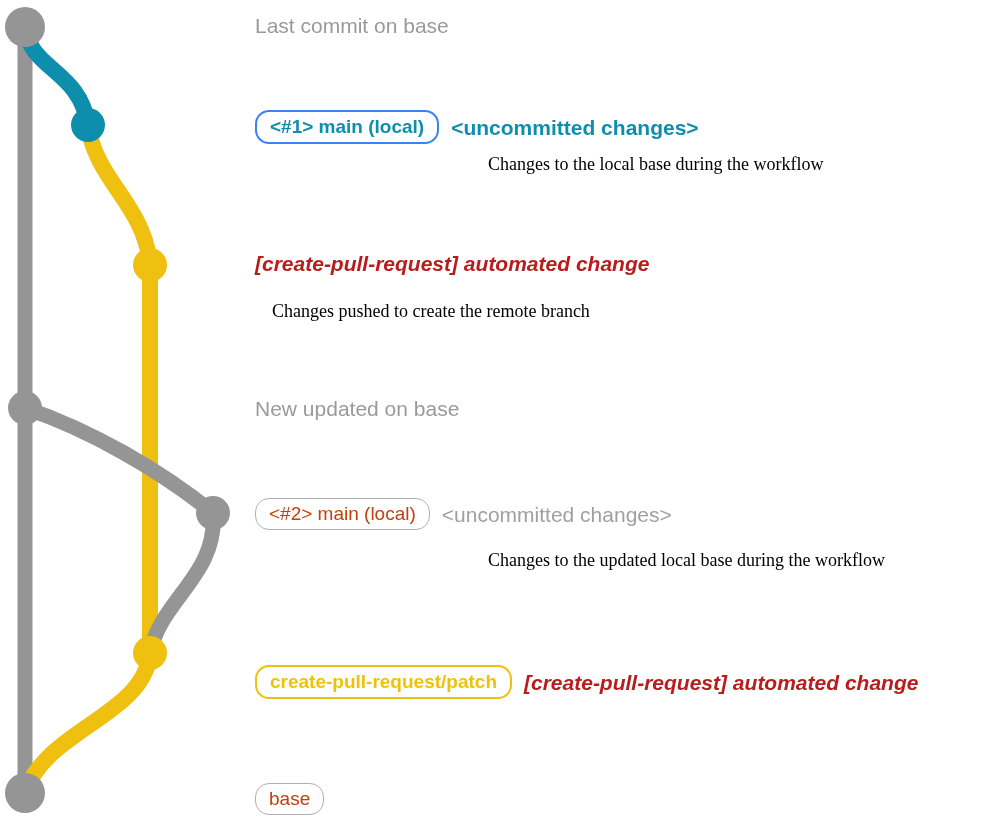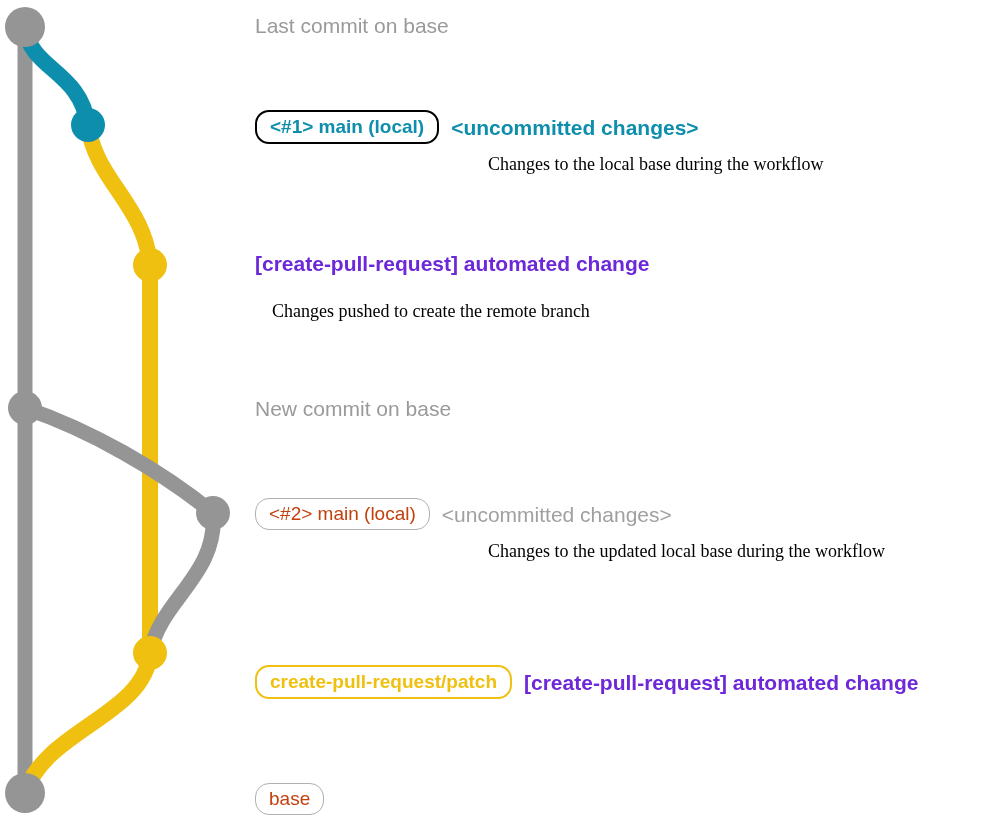--- a/index.html
+++ b/index.html
@@ -42,39 +42,39 @@
     display: inline-block;
     border-radius: 14px;
     padding: 5px 13px 6px 13px;
     font-size: 19px;
     font-weight: bold;
     line-height: 1;
     background: #ffffff;
     box-sizing: border-box;
   }
   .badge-blue {
-    border: 2px solid #000000;
+    border: 2px solid #3b82f6;
     color: #0e8ead;
   }
   .badge-yellow {
     border: 2px solid #f0c010;
     color: #f0c010;
   }
   .badge-gray {
     border: 1.6px solid #b0b0b0;
     color: #c2410c;
     font-weight: normal;
   }
   .subject {
     font-size: 21px;
     line-height: 1;
     white-space: nowrap;
   }
   .subject-blue  { color: #0e8ead; font-weight: bold; }
-  .subject-yellow{ color: #6d28d9; font-weight: bold; }
+  .subject-yellow{ color: #b91c1c; font-weight: bold; font-style: italic; }
   .subject-gray  { color: #a0a0a0; font-weight: normal; }
   .subject-gray-strong { color: #9a9a9a; font-weight: normal; }
   .badge-gap { width: 12px; }
   .desc {
     font-family: "Liberation Serif", serif;
     font-size: 18px;
     color: #000000;
     white-space: nowrap;
     line-height: 1;
   }
@@ -126,31 +126,31 @@
 
   <div class="row" style="top:253px;">
     <div class="row-head">
       <span class="subject subject-yellow">[create-pull-request] automated change</span>
     </div>
     <div class="desc" style="margin-top:28px; margin-left:17px;">Changes pushed to create the remote branch</div>
   </div>
 
   <div class="row" style="top:398px;">
     <div class="row-head">
-      <span class="subject subject-gray-strong">New commit on base</span>
+      <span class="subject subject-gray-strong">New updated on base</span>
     </div>
   </div>
 
   <div class="row" style="top:498px;">
     <div class="row-head">
       <span class="badge badge-gray">&lt;#2&gt; main (local)</span>
       <span class="badge-gap"></span>
       <span class="subject subject-gray">&lt;uncommitted changes&gt;</span>
     </div>
-    <div class="desc" style="margin-top:12px; margin-left:233px;">Changes to the updated local base during the workflow</div>
+    <div class="desc" style="margin-top:21px; margin-left:233px;">Changes to the updated local base during the workflow</div>
   </div>
 
   <div class="row" style="top:637px;margin-top:28px;">
     <div class="row-head">
       <span class="badge badge-yellow">create-pull-request/patch</span>
       <span class="badge-gap"></span>
       <span class="subject subject-yellow">[create-pull-request] automated change</span>
     </div>
   </div>
 

